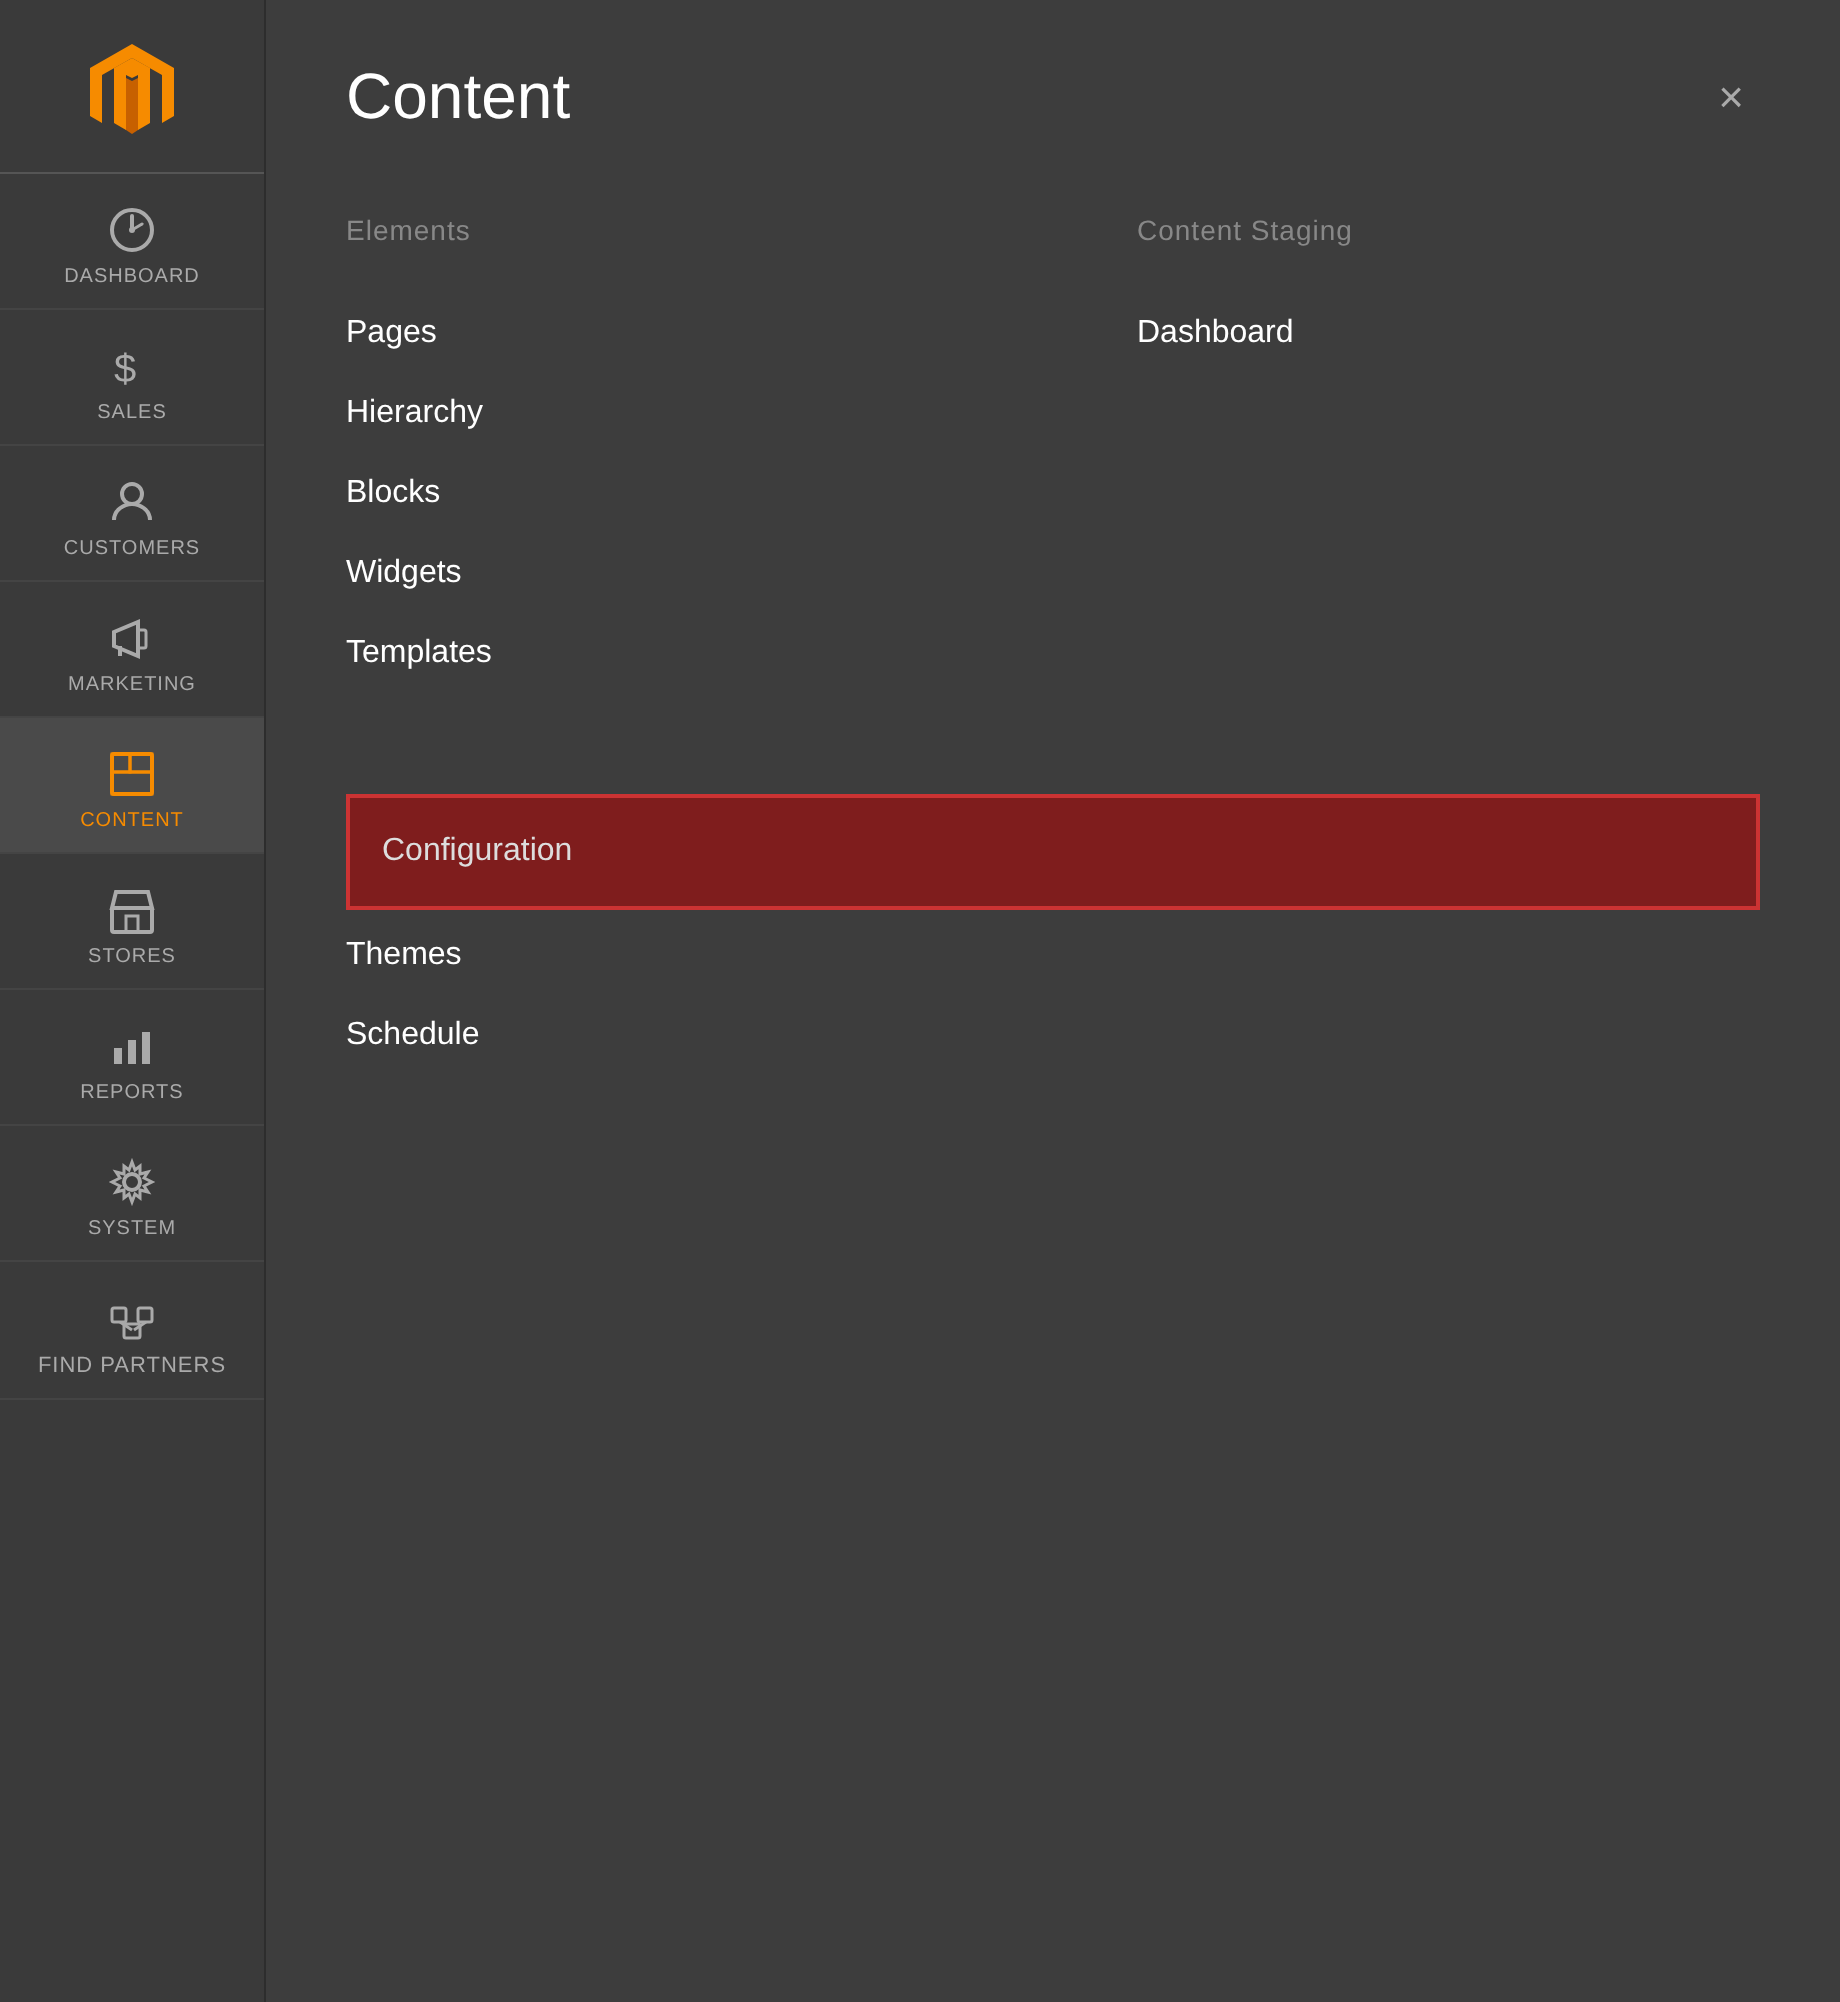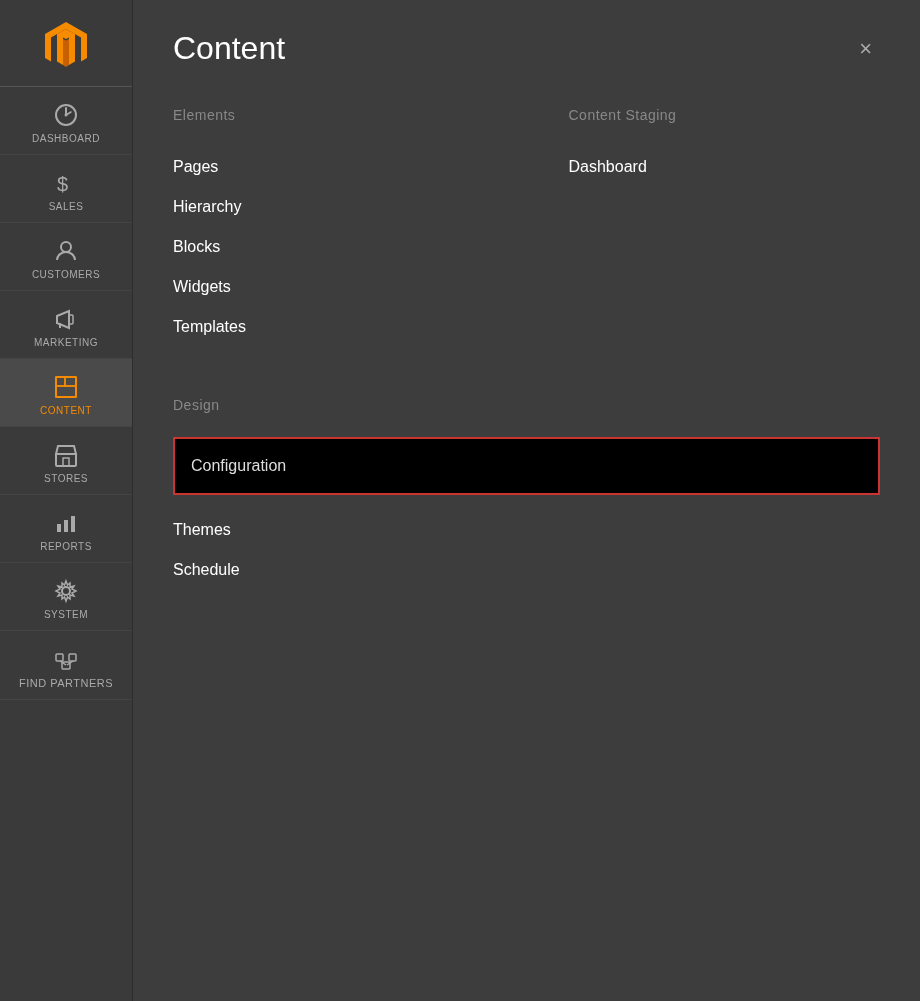--- a/index.html
+++ b/index.html
@@ -150,22 +150,22 @@
       margin-top: 50px;
     }
 
     .configuration-item {
       display: block;
       color: #ddd;
       font-size: 16px;
       padding: 18px 16px;
       cursor: pointer;
       border: 2px solid #cc3333;
-      background: #000000;
-      margin-bottom: 12px;
+      background: #7f1d1d;
+      margin-bottom: 0;
       transition: background 0.2s;
     }
   </style>
 </head>
 <body>
 
 <div class="container">
 
   <nav class="sidebar">
 
@@ -299,21 +299,20 @@
       </div>
 
       <div class="section">
         <div class="section-title">Content Staging</div>
         <a class="menu-item">Dashboard</a>
       </div>
 
     </div>
 
     <div class="design-section">
-      <div class="section-title">Design</div>
 
       <a class="configuration-item">Configuration</a>
       <a class="menu-item" style="padding-top: 14px;">Themes</a>
       <a class="menu-item">Schedule</a>
     </div>
 
   </div>
 
 </div>
 

